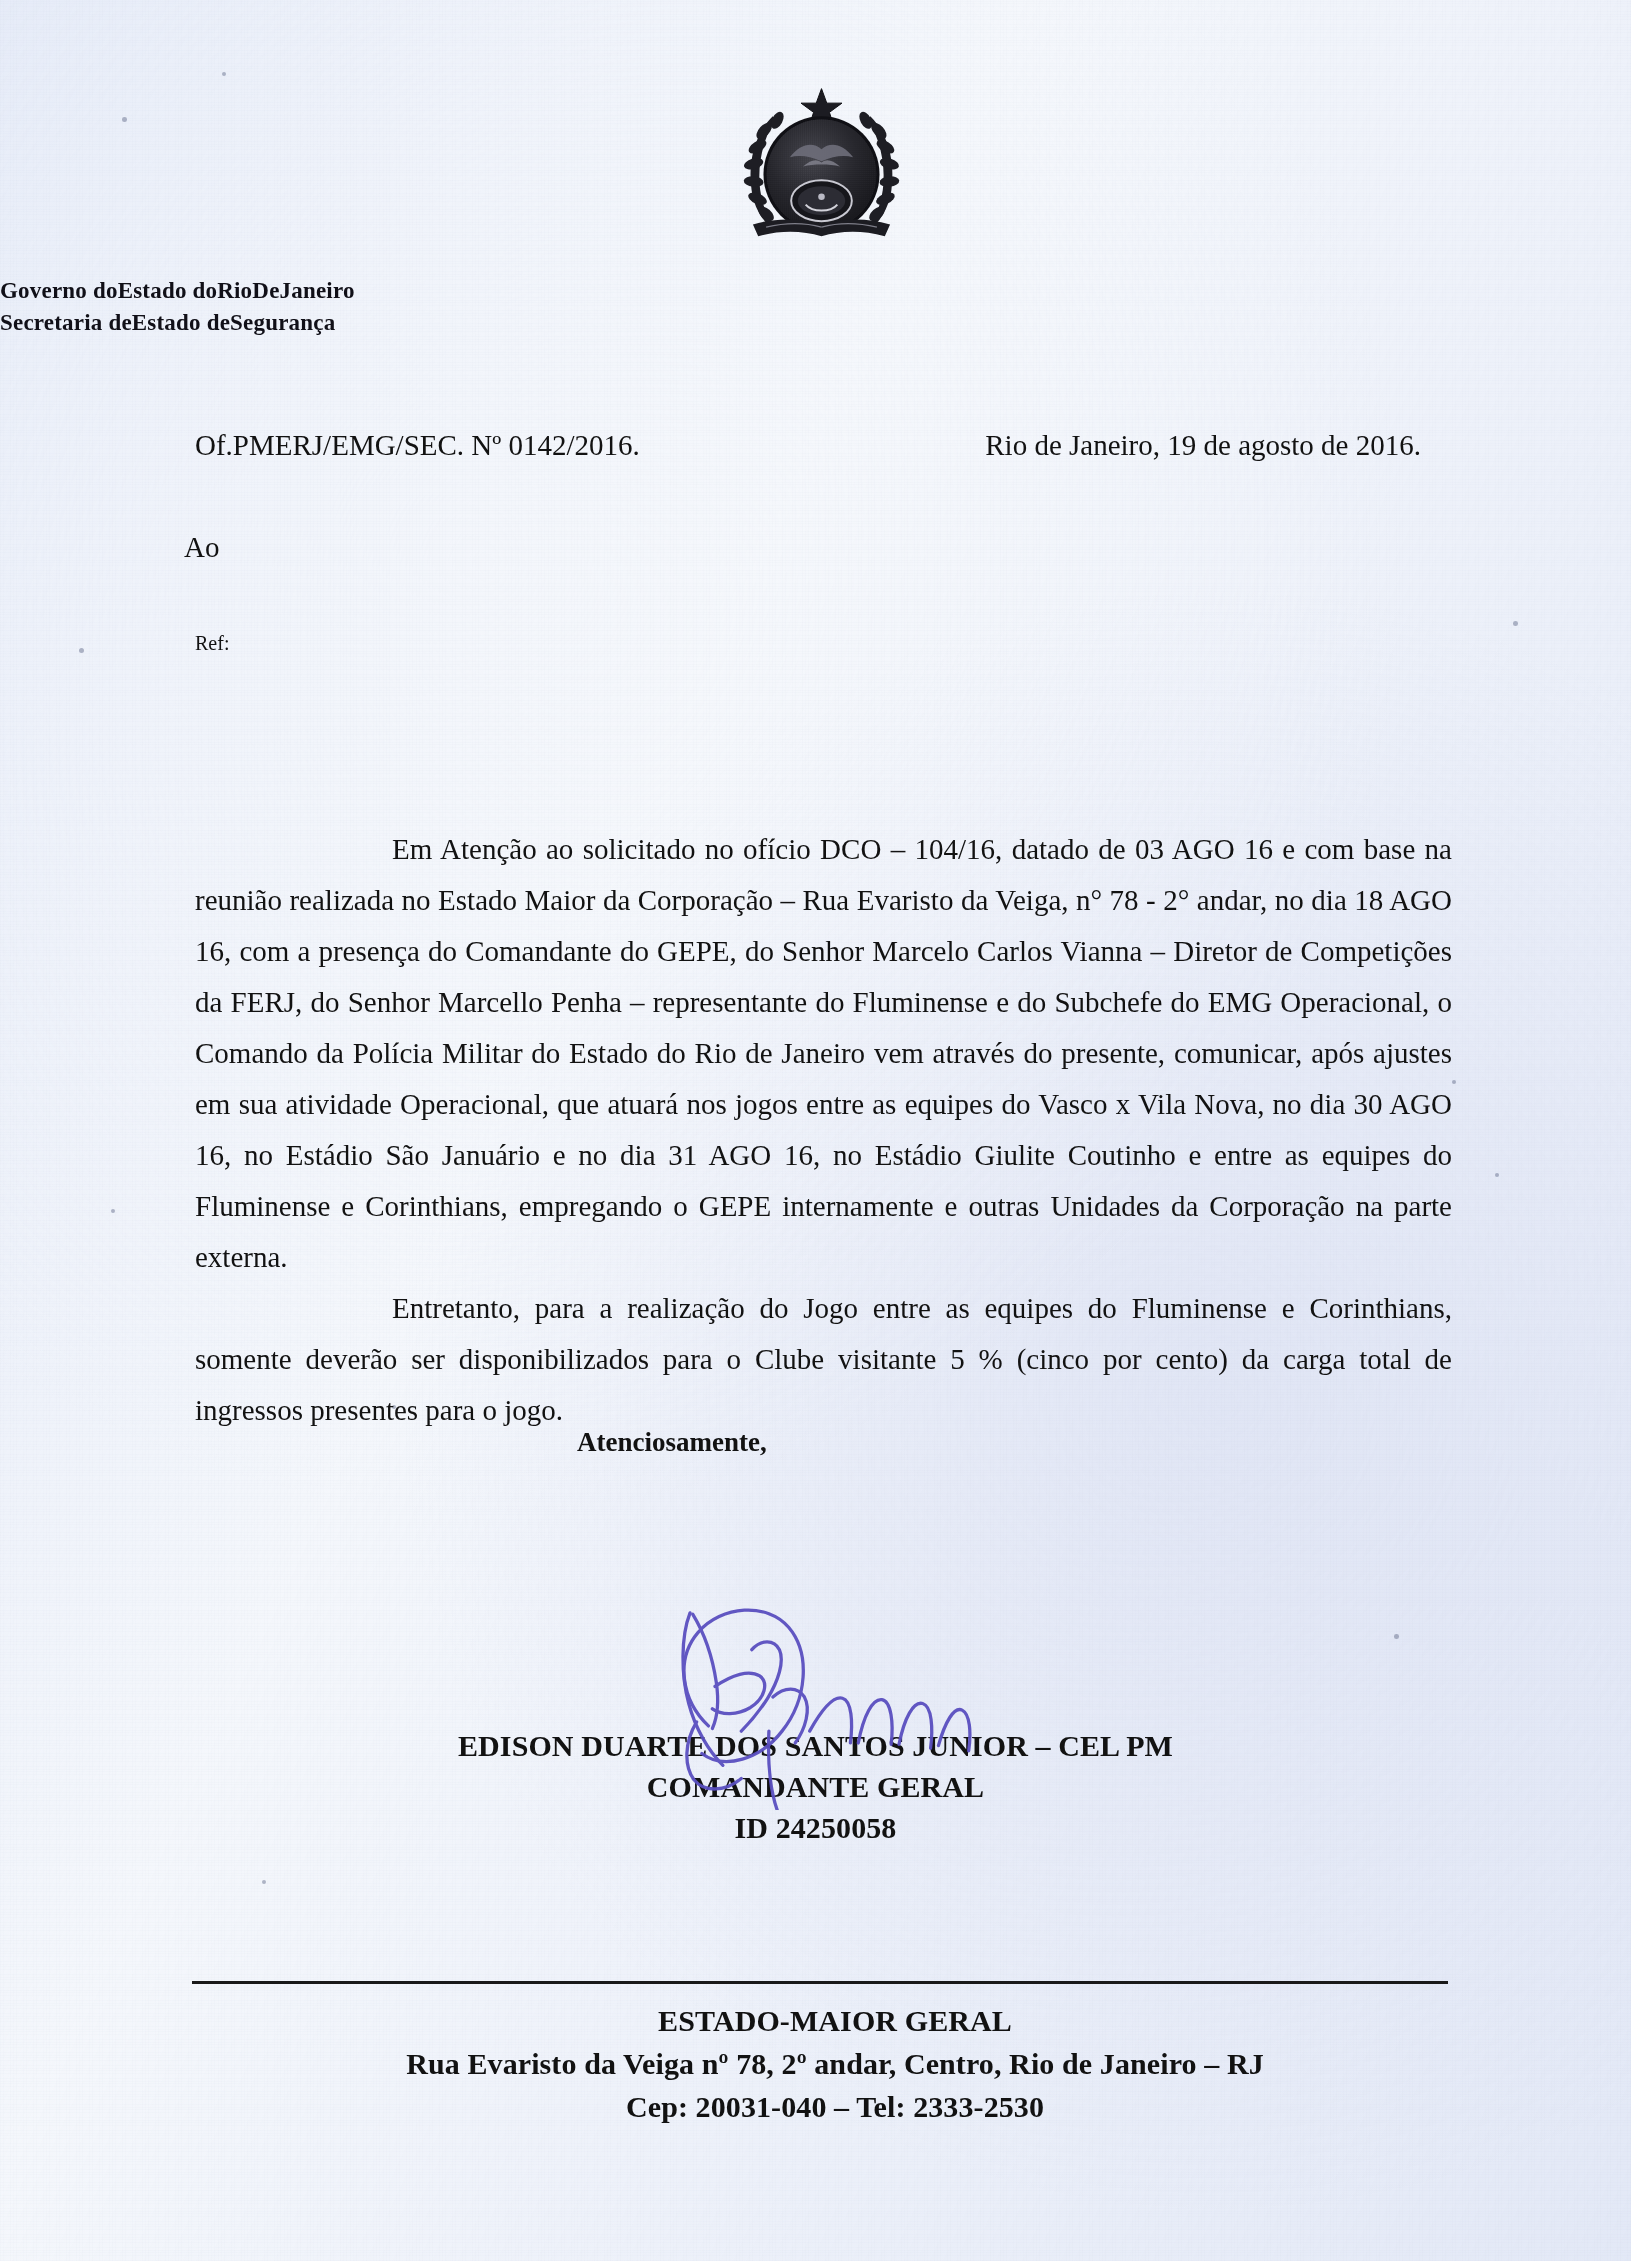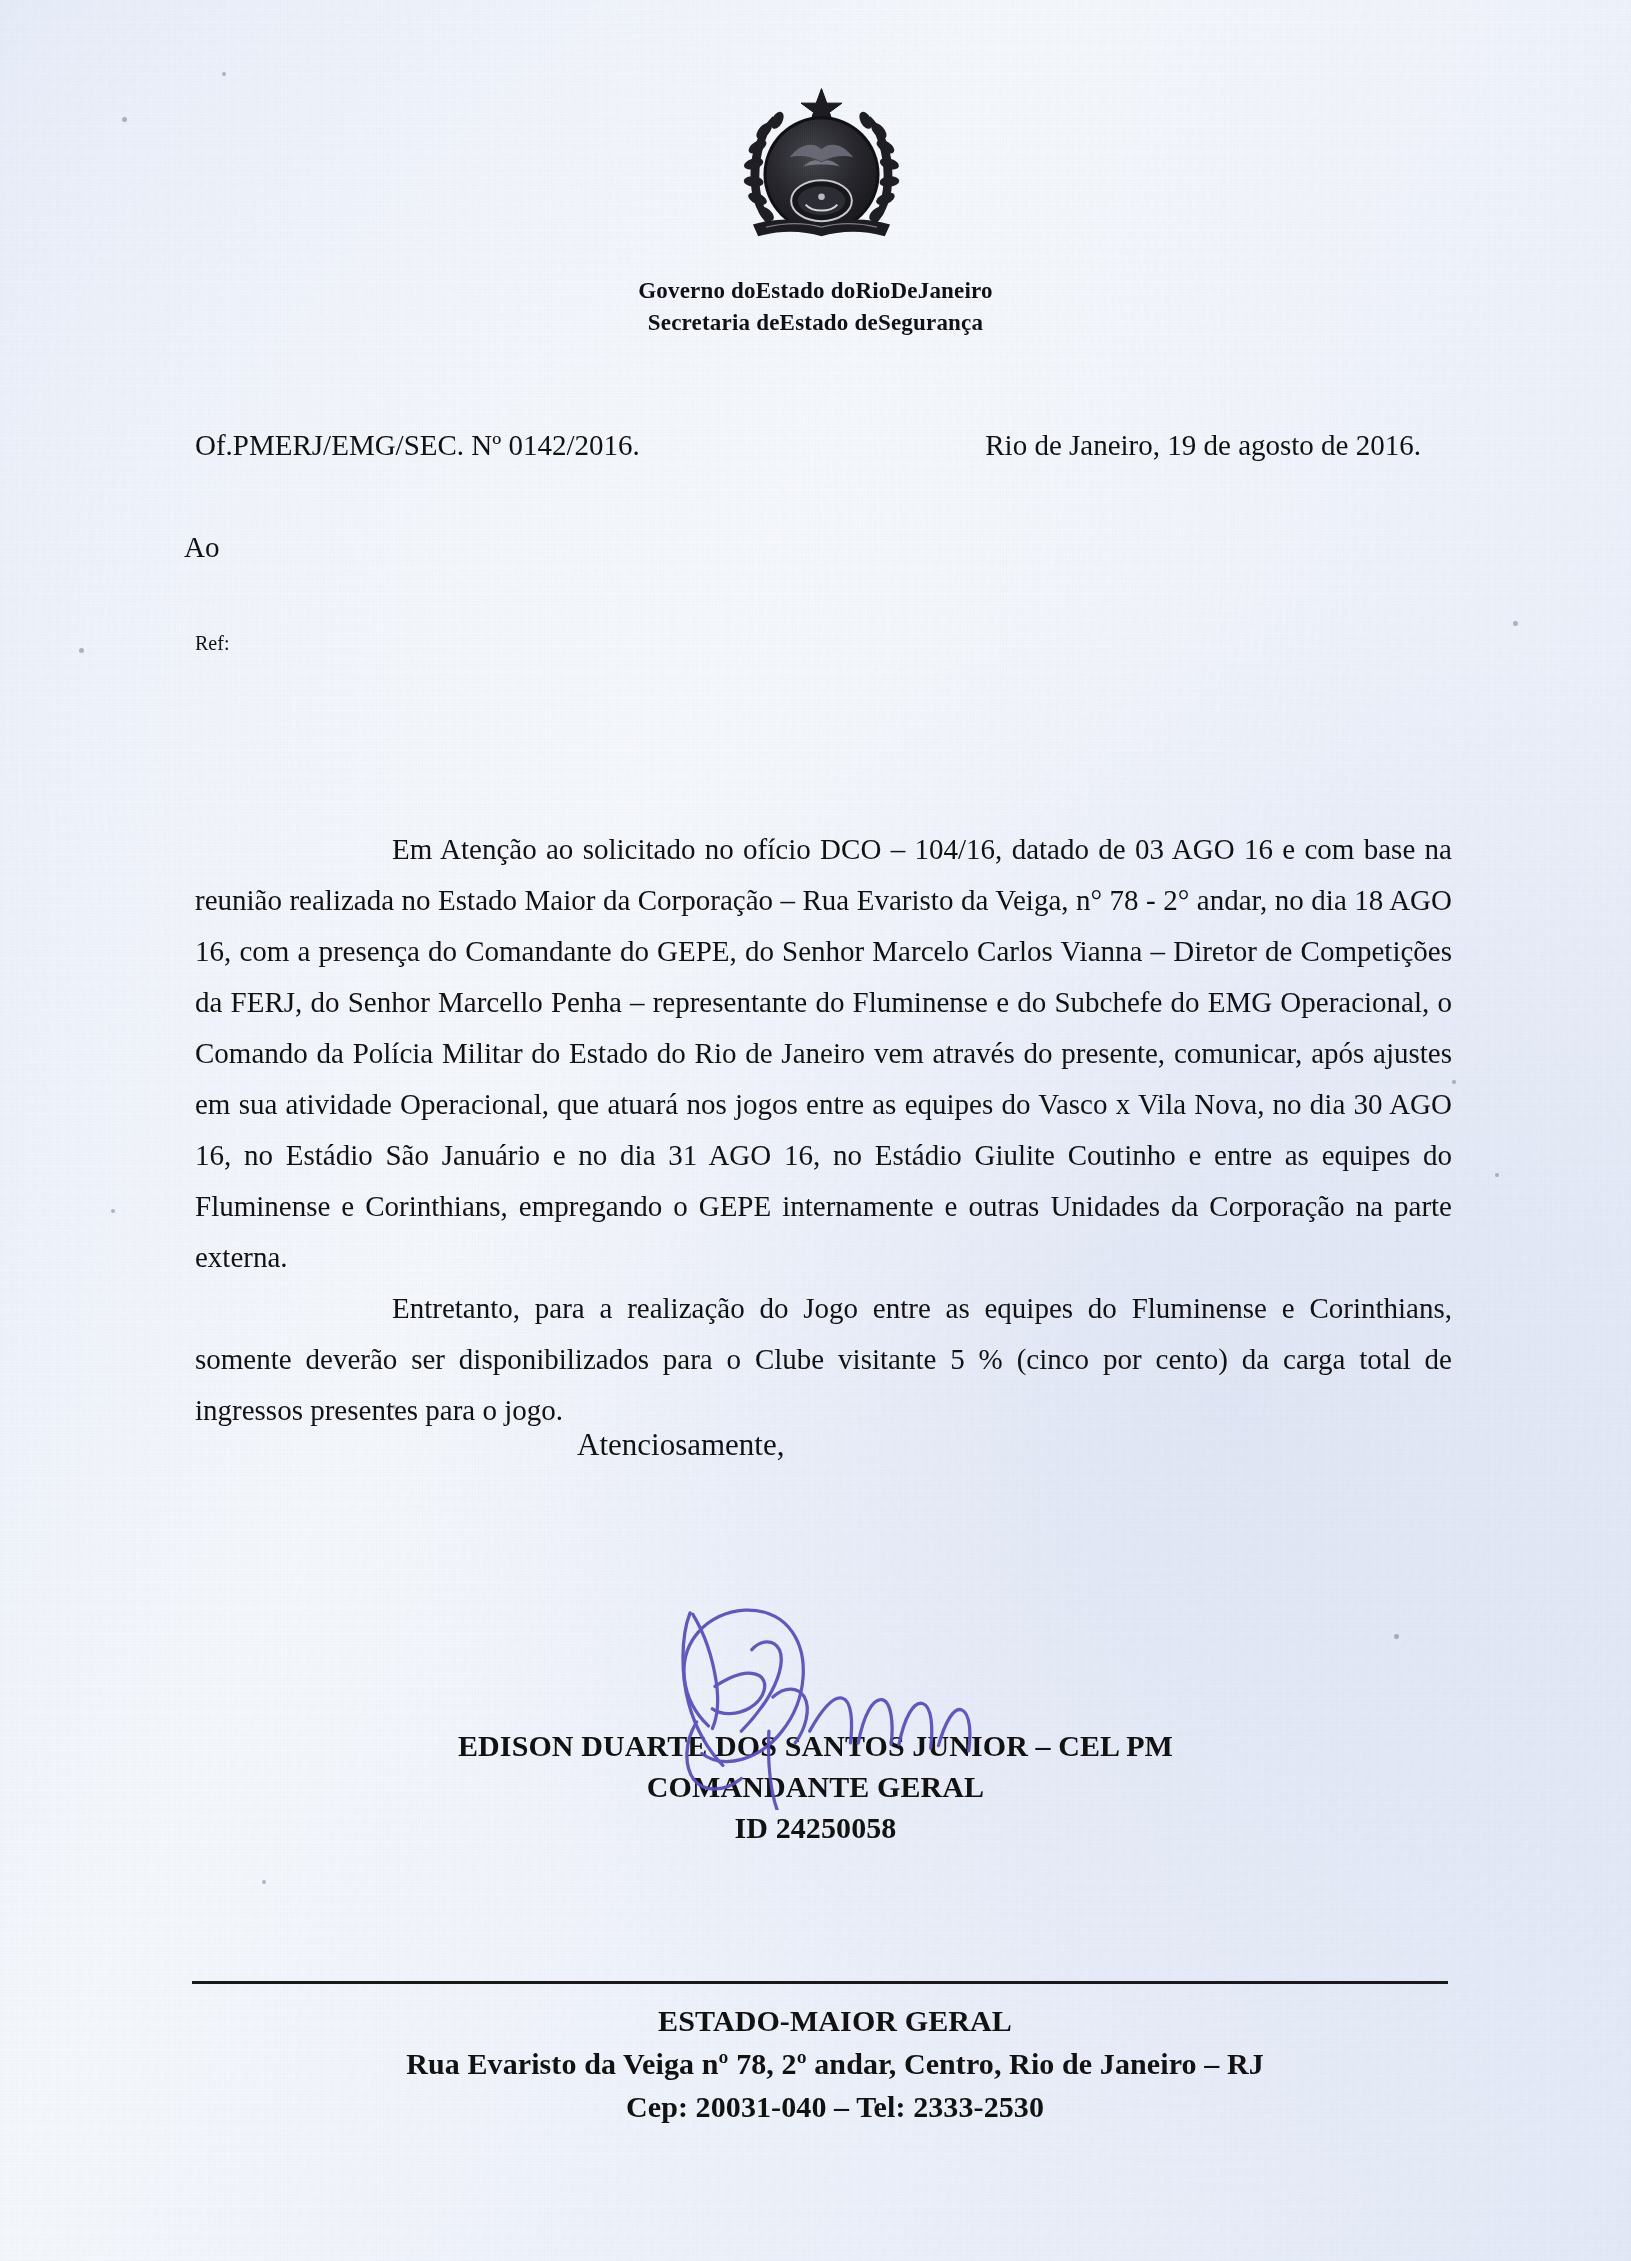--- a/index.html
+++ b/index.html
@@ -50,21 +50,21 @@
     width: 211px;
     height: 165px;
   }
 
   
   .letterhead {
     position: absolute;
     left: 0;
     top: 275px;
     width: 1631px;
-    text-align: center;
+    text-align: left;
   }
   .letterhead div {
     font-weight: bold;
     font-size: 23px;
     line-height: 32px;
     letter-spacing: 0.2px;
     color: #111018;
   }
 
   
@@ -109,21 +109,22 @@
     text-justify: inter-word;
   }
   .body-text p {
     margin: 0;
     text-indent: 197px;
   }
   .closing {
     position: absolute;
     left: 577px;
     top: 1427px;
-    font-size: 31px;
+    font-size: 27px;
+    font-weight: bold;
   }
 
   
   .signature-ink {
     position: absolute;
     left: 612px;
     top: 1534px;
     width: 461px;
     height: 276px;
     pointer-events: none;

